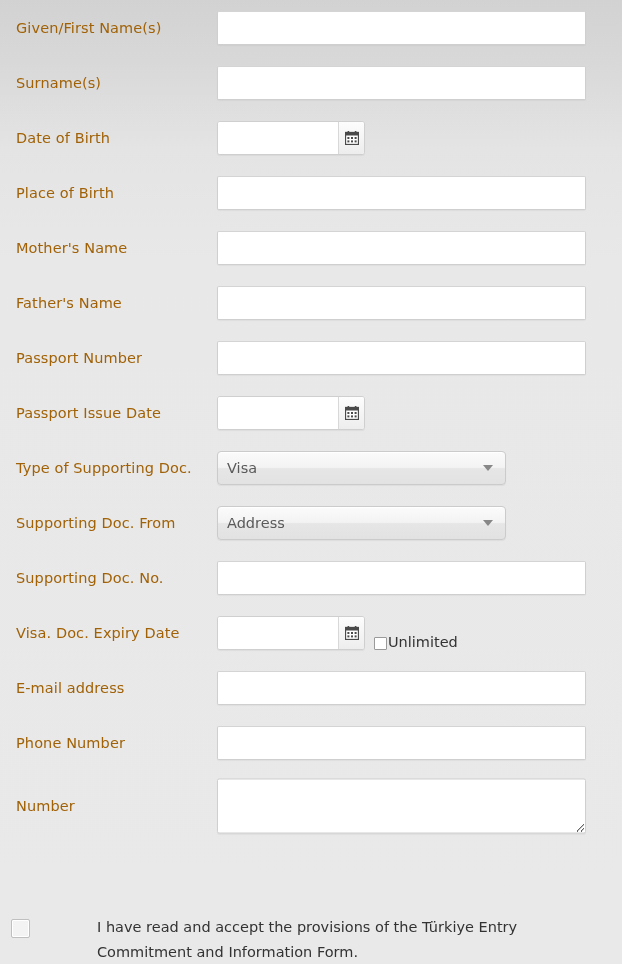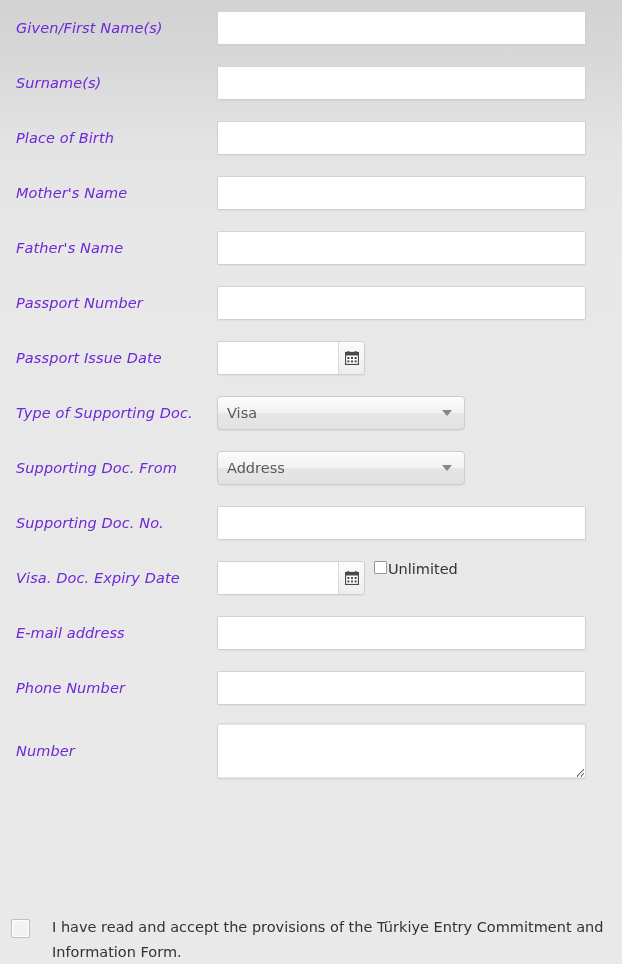--- a/index.html
+++ b/index.html
@@ -23,24 +23,23 @@
     position: relative;
     height: 55px;
   }
 
   .label {
     position: absolute;
     left: 16px;
     top: 50%;
     transform: translateY(-50%);
     font-size: 14.5px;
-    color: #6d28d9;
+    color: #a16207;
     letter-spacing: 0.1px;
     white-space: nowrap;
-    font-style: italic;
   }
 
   .field {
     position: absolute;
     left: 217px;
     top: 50%;
     transform: translateY(-50%);
   }
 
   .text-input {
@@ -91,21 +90,21 @@
     align-items: center;
     justify-content: center;
     cursor: pointer;
     padding: 0;
   }
   .cal-ico { display: block; }
 
   
   .select {
     position: relative;
-    width: 248px;
+    width: 289px;
     height: 34px;
     border: 1px solid #cbcbcb;
     border-radius: 4px;
     background: linear-gradient(to bottom, #fbfbfb 0%, #f3f3f3 48%, #e6e6e6 52%, #e2e2e2 100%);
     box-shadow: 0 1px 1px rgba(0,0,0,0.05), inset 0 1px 0 rgba(255,255,255,0.85);
     display: flex;
     align-items: center;
     cursor: pointer;
   }
   .select-text {
@@ -121,21 +120,21 @@
     transform: translateY(-50%);
     width: 0; height: 0;
     border-left: 5px solid transparent;
     border-right: 5px solid transparent;
     border-top: 6px solid #878787;
   }
 
   
   .inline-row {
     display: flex;
-    align-items: flex-start;
+    align-items: flex-end;
   }
   .unl-box {
     width: 13px;
     height: 13px;
     border: 1px solid #9a9a9a;
     background: #ffffff;
     border-radius: 1px;
     margin-left: 9px;
     flex: 0 0 auto;
     cursor: pointer;
@@ -165,20 +164,21 @@
   }
 
   
   .consent {
     position: absolute;
     left: 0;
     top: 915px;
     width: 622px;
     display: flex;
     align-items: flex-start;
+    gap: 45px;
   }
   .consent-box {
     width: 19px;
     height: 19px;
     border: 1px solid #bfbfbf;
     background: #f3f3f3;
     border-radius: 2px;
     margin-left: 11px;
     margin-top: 4px;
     flex: 0 0 auto;
@@ -205,20 +205,42 @@
     </div>
   </div>
 
   <div class="row">
     <div class="label">Surname(s)</div>
     <div class="field">
       <input class="text-input" type="text" value="" style="">
     </div>
   </div>
 
+  <div class="row">
+    <div class="label">Date of Birth</div>
+    <div class="field">
+      <div class="date-wrap">
+        <input class="date-input" type="text" value="" style="">
+        <button class="cal-btn">
+          <svg class="cal-ico" width="14" height="14" viewBox="0 0 14 14">
+            <rect x="0.5" y="1.5" width="13" height="12" fill="#ffffff" stroke="#4a4a4a" stroke-width="1.3"></rect>
+            <rect x="0.5" y="1.5" width="13" height="3" fill="#4a4a4a"></rect>
+            <rect x="2.6" y="0" width="1.6" height="2.4" fill="#4a4a4a"></rect>
+            <rect x="9.8" y="0" width="1.6" height="2.4" fill="#4a4a4a"></rect>
+            <rect x="2.4" y="6" width="2" height="2" fill="#4a4a4a"></rect>
+            <rect x="6" y="6" width="2" height="2" fill="#4a4a4a"></rect>
+            <rect x="9.6" y="6" width="2" height="2" fill="#4a4a4a"></rect>
+            <rect x="2.4" y="9.4" width="2" height="2" fill="#4a4a4a"></rect>
+            <rect x="6" y="9.4" width="2" height="2" fill="#4a4a4a"></rect>
+            <rect x="9.6" y="9.4" width="2" height="2" fill="#4a4a4a"></rect>
+          </svg>
+        </button>
+      </div>
+    </div>
+  </div>
 
   <div class="row">
     <div class="label">Place of Birth</div>
     <div class="field">
       <input class="text-input" type="text" value="" style="">
     </div>
   </div>
 
   <div class="row">
     <div class="label">Mother's Name</div>

